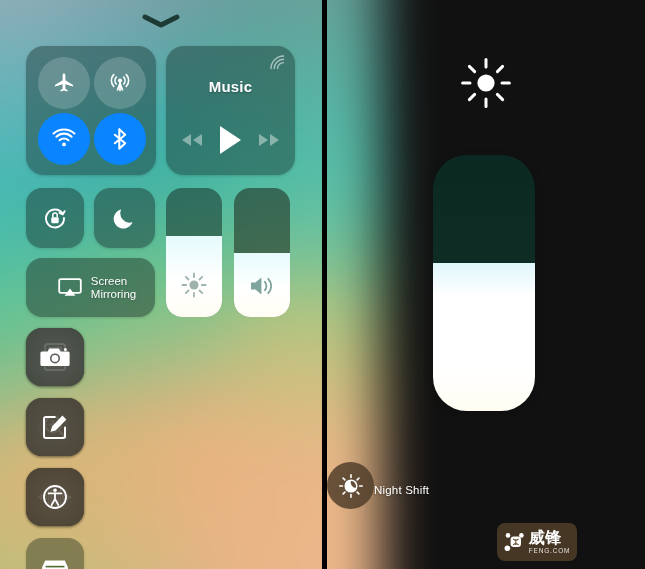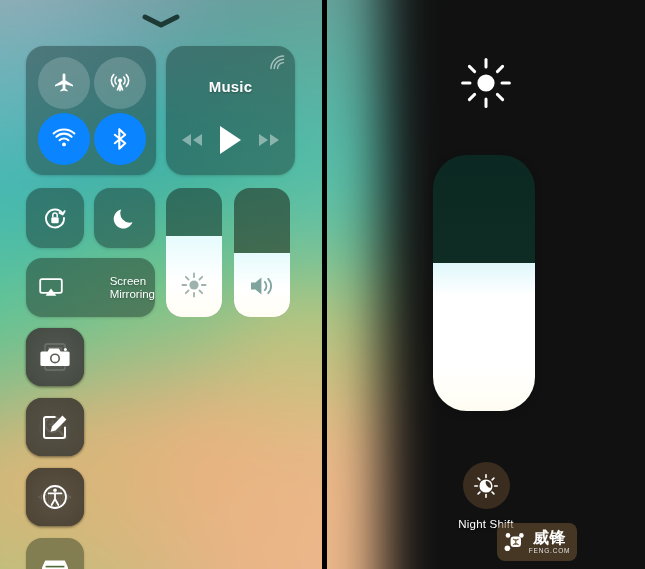--- a/index.html
+++ b/index.html
@@ -91,21 +91,21 @@
     display:flex; align-items:center; justify-content:space-around; padding:0 8px; }
 
   
   #rotlock { left:26px; top:188px; width:58px; height:60px; border-radius:16px; background:rgba(20,42,38,0.44); }
   #dnd     { left:94px; top:188px; width:61px; height:60px; border-radius:16px; background:rgba(20,42,38,0.44); }
 
   
   #mirroring {
     left:26px; top:258px; width:129px; height:59px; border-radius:16px;
     background:rgba(26,44,36,0.46);
-    display:flex; align-items:center; gap:8px; padding-left:12px;justify-content:space-between;
+    display:flex; align-items:center; gap:8px; padding-left:12px;
   }
   #mirroring .mlabel {
     color:#fff; font-size:11.5px; line-height:13px; font-weight:400;
     text-shadow:0 1px 2px rgba(0,0,0,0.3); white-space:pre-line;
   }
 
   
   .mslider {
     position:absolute; width:56px; height:129px; border-radius:16px; overflow:hidden;
     background:rgba(20,42,36,0.52);
@@ -138,40 +138,40 @@
     position:absolute; left:433px; top:155px; width:102px; height:256px;
     border-radius:34px; overflow:hidden;
     background:linear-gradient(180deg, rgba(10,44,36,0.88) 0%, rgba(22,58,46,0.82) 100%);
     backdrop-filter:blur(16px); -webkit-backdrop-filter:blur(16px);
     box-shadow:0 2px 10px rgba(0,0,0,0.20);
   }
   #big-slider .bfill {
     position:absolute; left:0; right:0; bottom:0;
     background:linear-gradient(180deg, #dff7fb 0%, #ffffff 22%, #ffffff 70%, #fffdf2 100%);
   }
-  #night-shift { position:absolute; left:0; right:0; top:462px; display:flex; flex-direction:column; align-items:center; }
+  #night-shift { position:absolute; left:0; right:0; top:462px; display:flex; flex-direction:row; align-items:center; }
   #night-shift .ns-circle {
     width:47px; height:47px; border-radius:50%;
     background:rgba(70,54,36,0.78);
     backdrop-filter:blur(14px); -webkit-backdrop-filter:blur(14px);
     display:flex; align-items:center; justify-content:center;
   }
   #night-shift .ns-label {
     margin-top:9px; color:#fff; font-size:11.5px; font-weight:400;
     text-shadow:0 1px 3px rgba(0,0,0,0.35); letter-spacing:0.2px;
   }
 
   
   #watermark {
     position:absolute; right:6px; bottom:8px; height:38px; width:80px;
     border-radius:8px; background:rgba(108,82,52,0.58);
     display:flex; align-items:center; justify-content:center; gap:3px;
     z-index:50; padding:0 4px;
   }
-  #watermark .wm-text { display:flex; flex-direction:column; align-items:center; line-height:1; }
+  #watermark .wm-text { display:flex; flex-direction:column; align-items:flex-start; line-height:1; }
   #watermark .wm-cn { color:#fff; font-size:16px; font-weight:700; letter-spacing:0.5px; }
   #watermark .wm-en { color:rgba(255,255,255,0.85); font-size:6.5px; letter-spacing:0.8px; margin-top:2px; }
 </style>
 </head>
 <body>
 
 <div id="root">
 
   <div id="left">
     <div class="wall">

